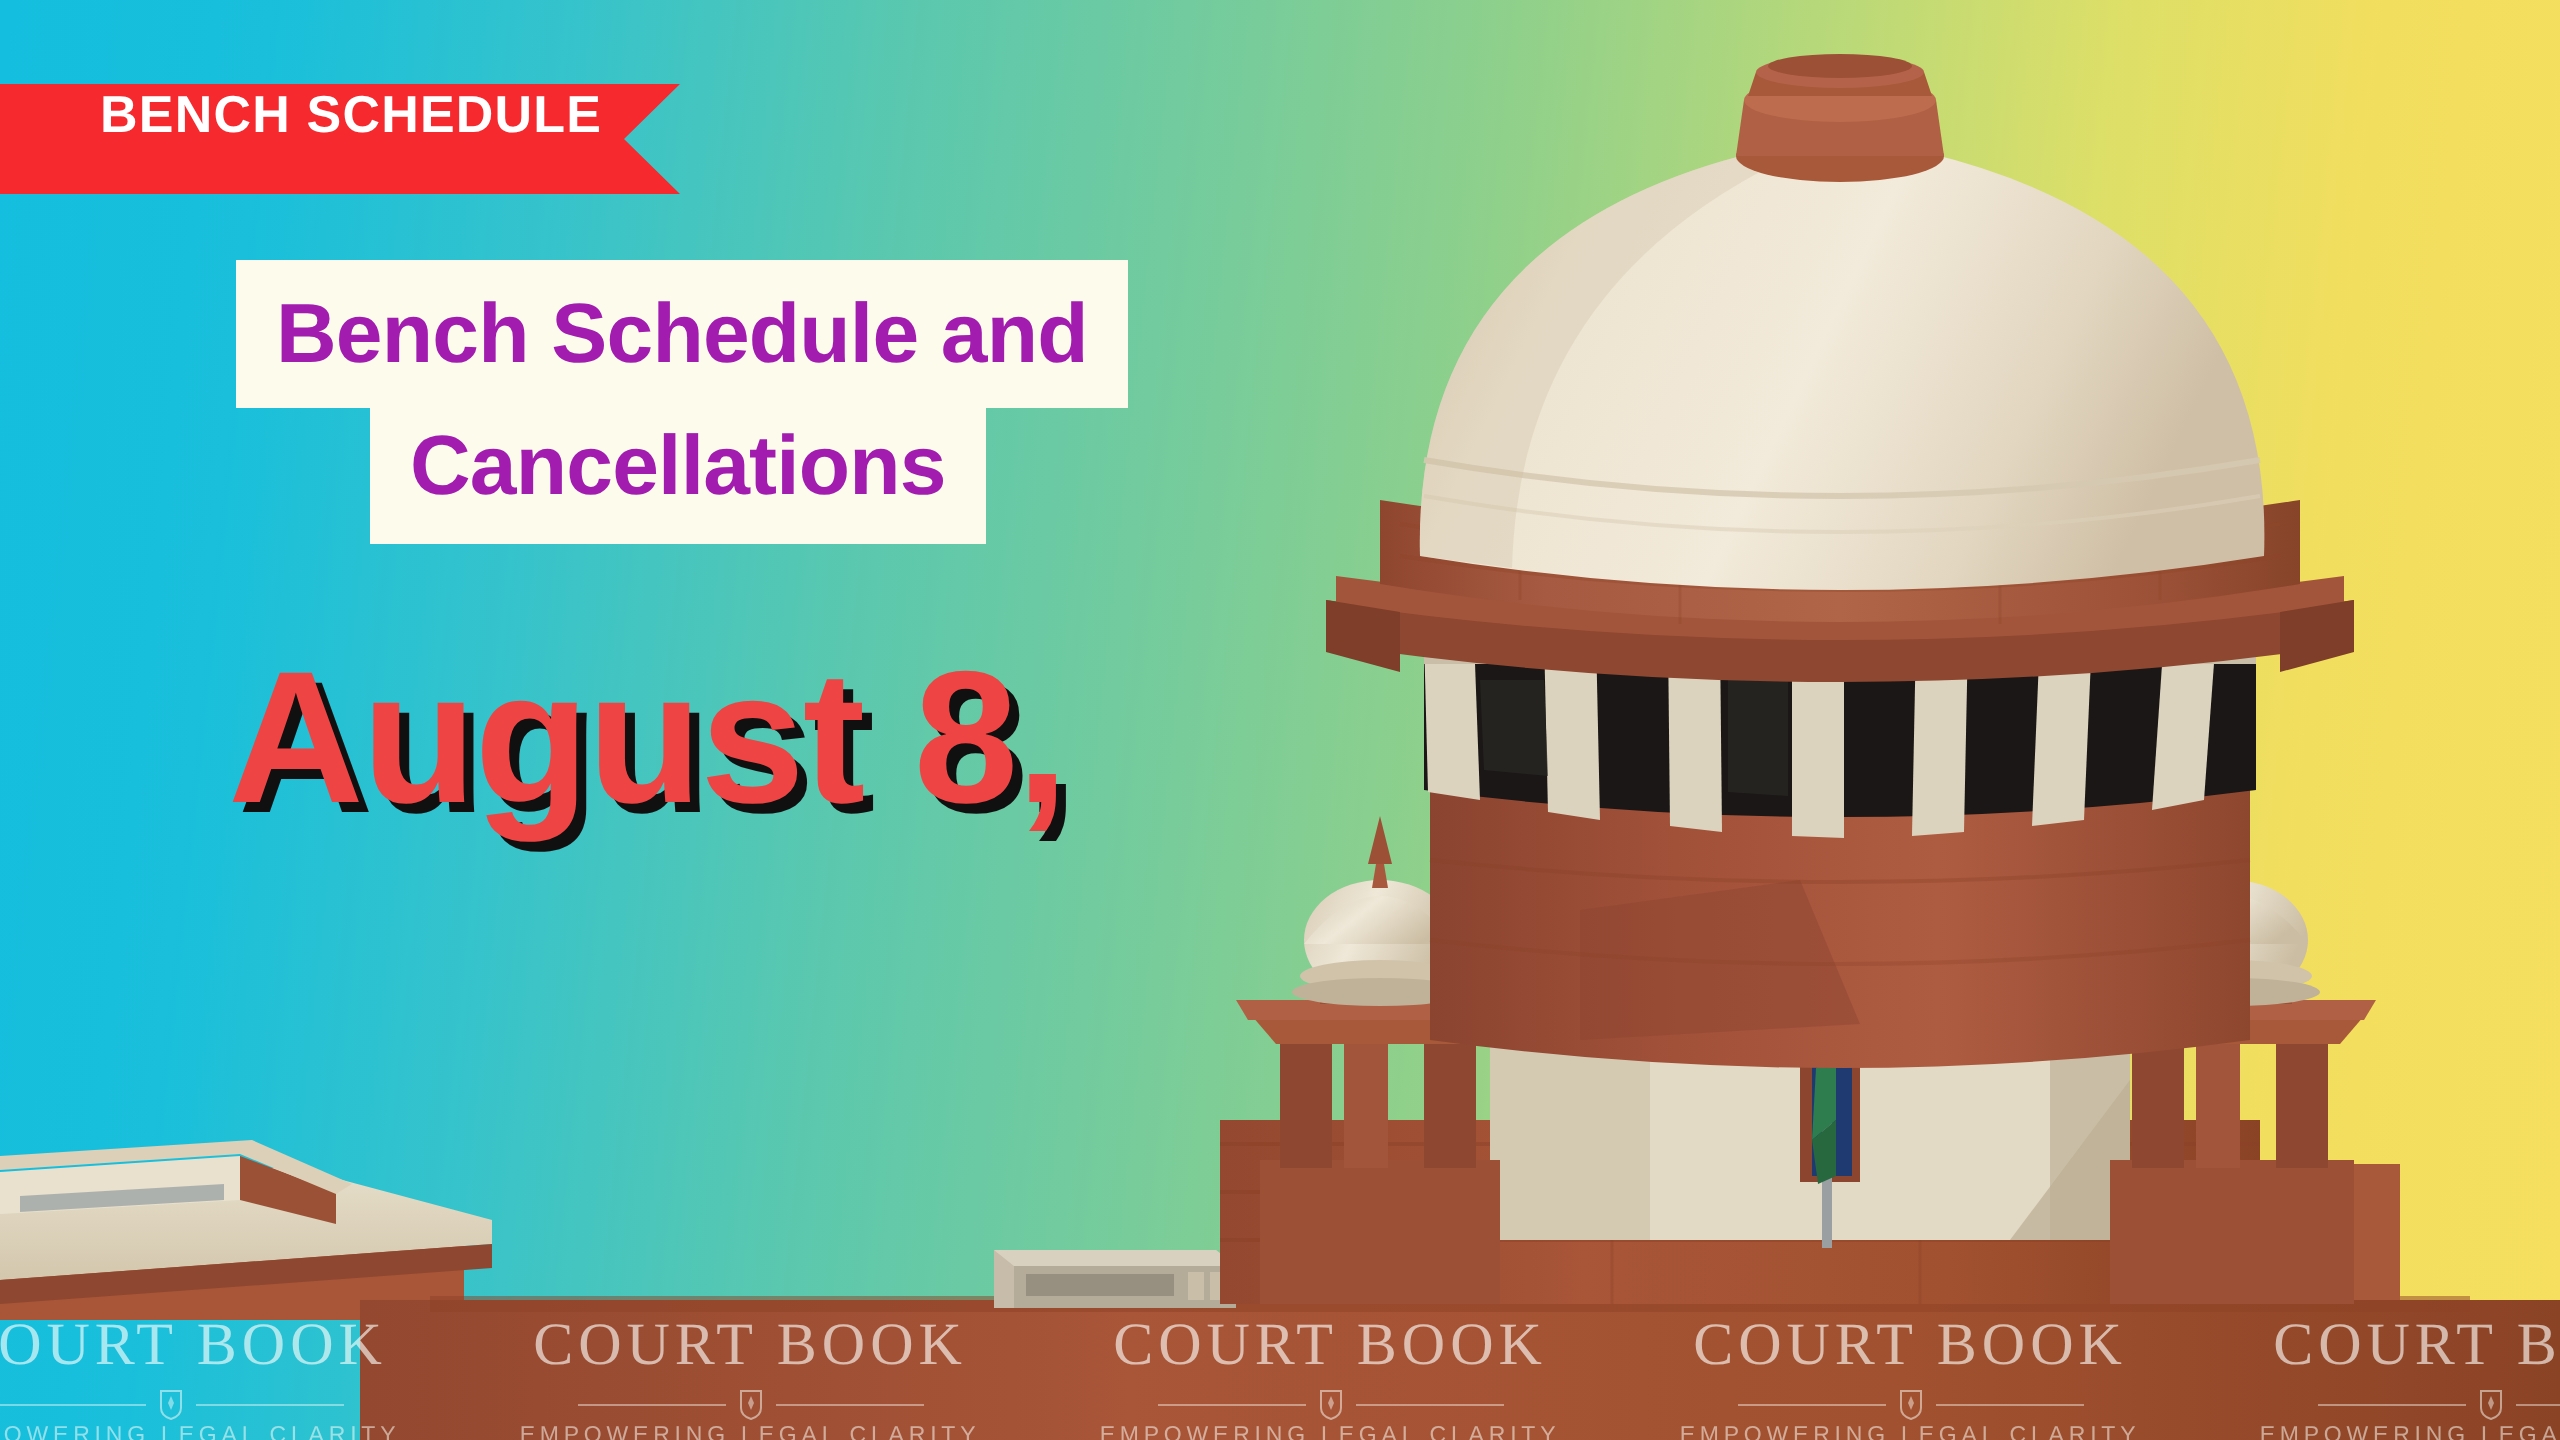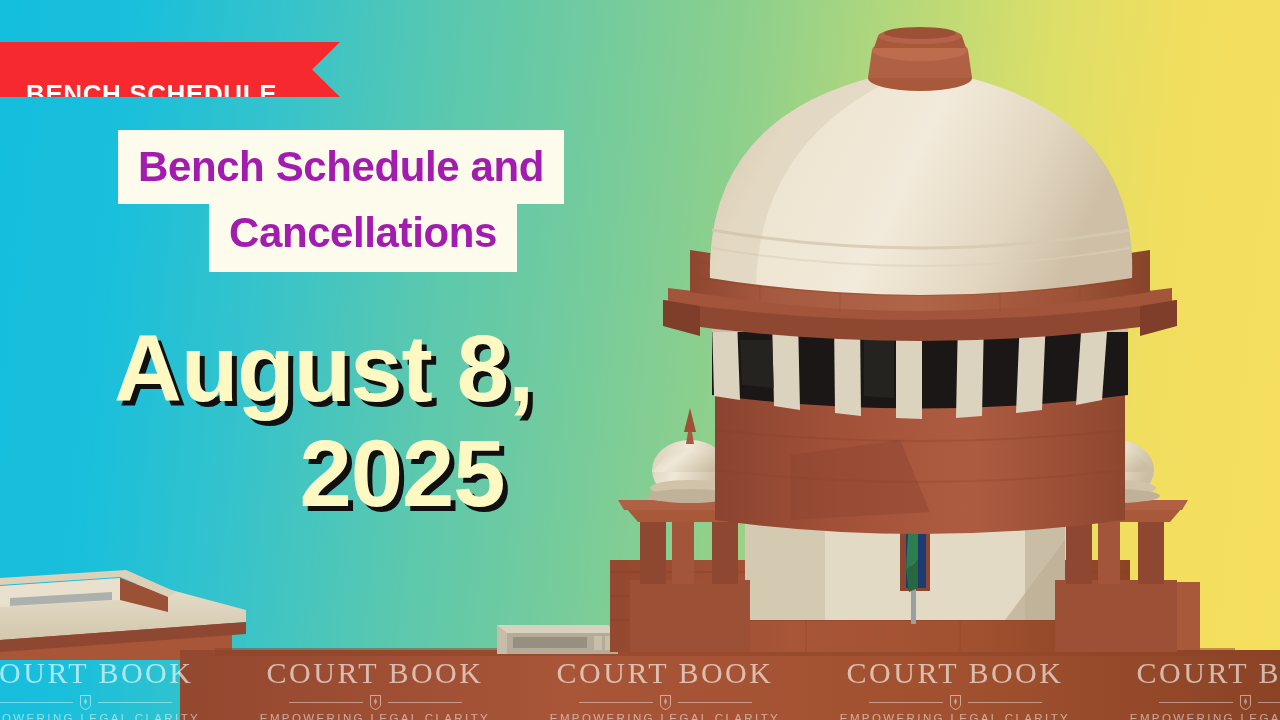--- a/index.html
+++ b/index.html
@@ -33,21 +33,21 @@
   #building { position:absolute; inset:0; }
   #building svg { display:block; width:1280px; height:720px; }
 
   
   #ribbon {
     position:absolute; left:0; top:42px;
     width:340px; height:68px;
     background:#F5292E;
     -webkit-clip-path:polygon(0 0, 340px 0, 312px 27.5px, 340px 55px, 0 55px);
     clip-path:polygon(0 0, 340px 0, 312px 27.5px, 340px 55px, 0 55px);
-    display:flex; align-items:flex-end;
+    display:flex; align-items:flex-start;padding-left:24px;
   }
   #ribbon .txt {
     color:#ffffff;
     font-size:26px;
     font-weight:bold;
     letter-spacing:0.6px;
     padding-left:26px;
     white-space:nowrap;
     font-family:"Liberation Sans", sans-serif;
   }
@@ -63,32 +63,32 @@
     color:#a21caf;
     font-size:42px;
     font-weight:bold;
     line-height:1.0;
     letter-spacing:-0.4px;
     padding:16px 20px 16px 20px;
     font-family:"Liberation Sans", sans-serif;
     white-space:nowrap;
   }
   #headline .l1 { margin-left:0px; }
-  #headline .l2 { margin-left:91px; margin-top:0px; padding-top:8px; padding-bottom:18px;}
+  #headline .l2 { margin-left:67px; margin-top:0px; padding-top:8px; padding-bottom:18px;}
   #headline .rowwrap { display:block; }
 
   
   #date {
     position:absolute; left:110px; top:316px;
     width:510px;
     text-align:center;
   }
   #date .dline {
     display:block;
-    color:#fef9c3;
+    color:#ef4444;
     font-size:94px;
     font-weight:bold;
     line-height:1.12;
     letter-spacing:-1px;
     text-shadow: 5px 5px 0px #101010;
     font-family:"Liberation Sans", sans-serif;
     white-space:nowrap;
   }
   #date .d1 { text-align:left; padding-left:4px; }
   #date .d2 { text-align:center; padding-left:74px; }
@@ -341,21 +341,20 @@
     <span class="rowwrap">
       <span class="line l1">Bench Schedule and</span>
     </span>
     <span class="rowwrap">
       <span class="line l2">Cancellations</span>
     </span>
   </div>
 
   <div id="date">
     <span class="dline d1">August 8,</span>
-    <span class="dline d2">2025</span>
   </div>
 
   <div id="watermark">
       <div class="wm-unit" style="left: -60px;">
         <span class="wm-brand">COURT BOOK</span>
         <span class="wm-mid">
           <span class="wm-rule"></span>
           <svg class="wm-crest" viewBox="0 0 11 15">
             <path d="M0.5 0.5 H10.5 V9 Q10.5 13 5.5 14.5 Q0.5 13 0.5 9 Z" fill="none" stroke="rgba(255,255,250,0.50)" stroke-width="1"></path>
             <path d="M5.5 3 L7 6.5 L5.5 10 L4 6.5 Z" fill="rgba(255,255,250,0.45)"></path>

